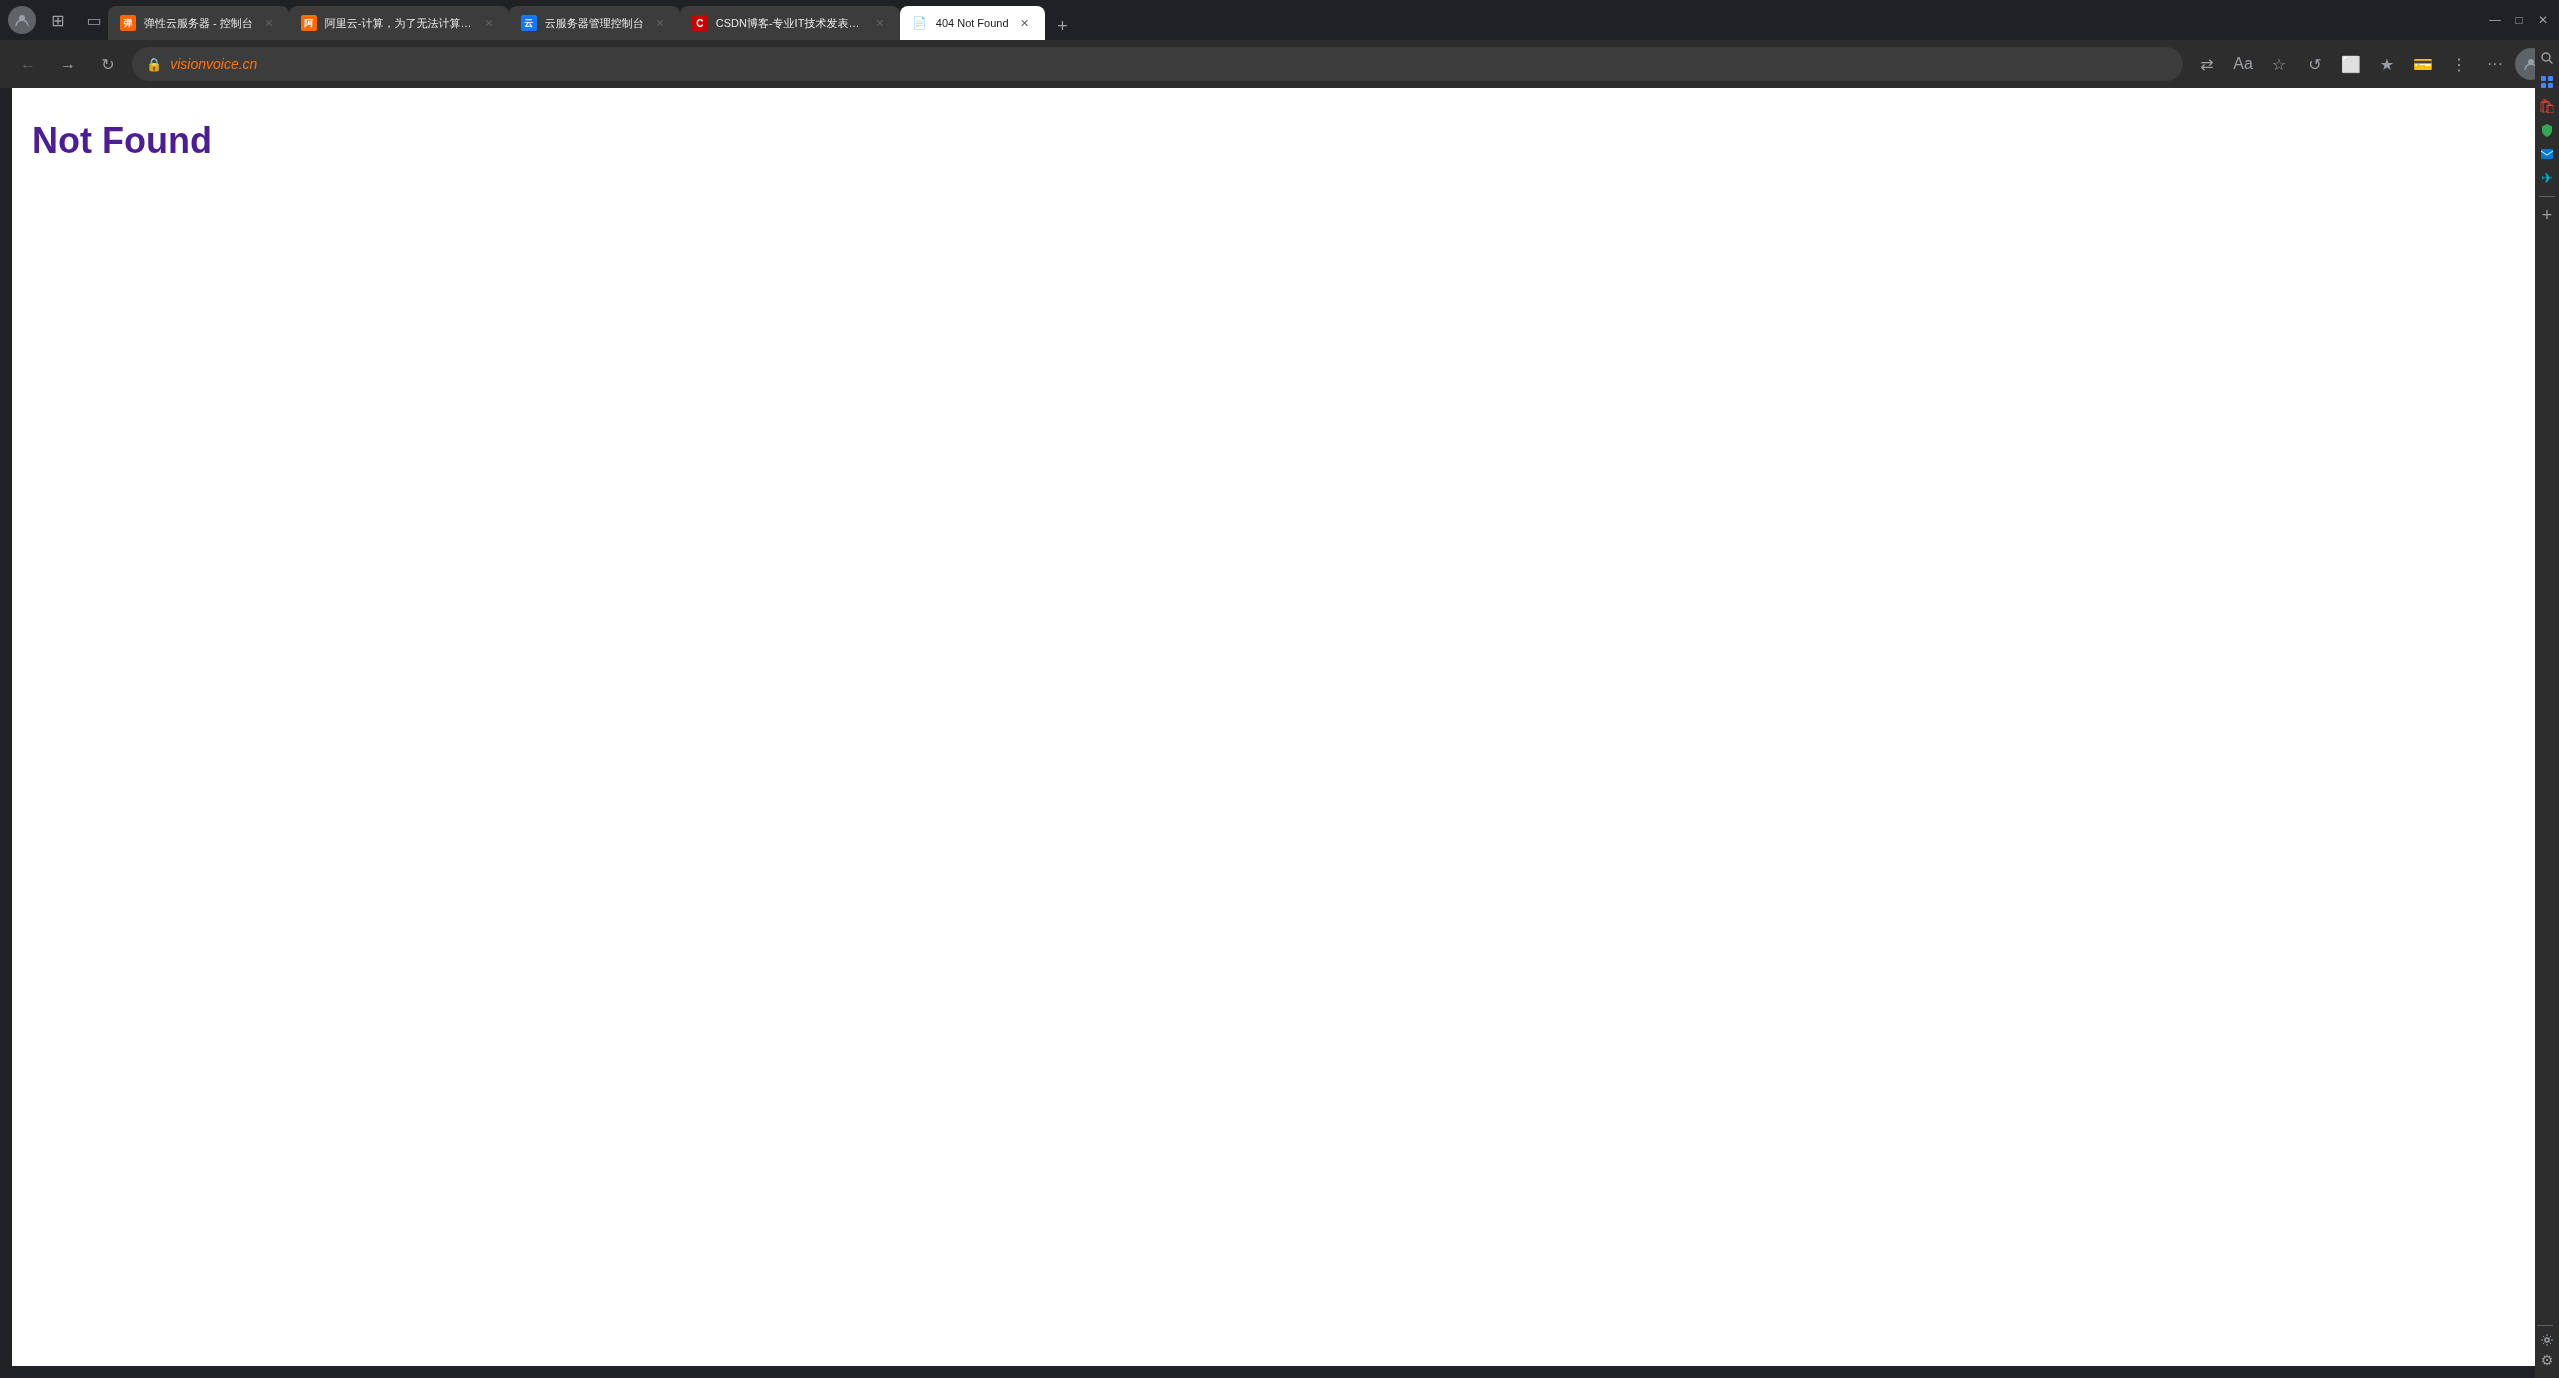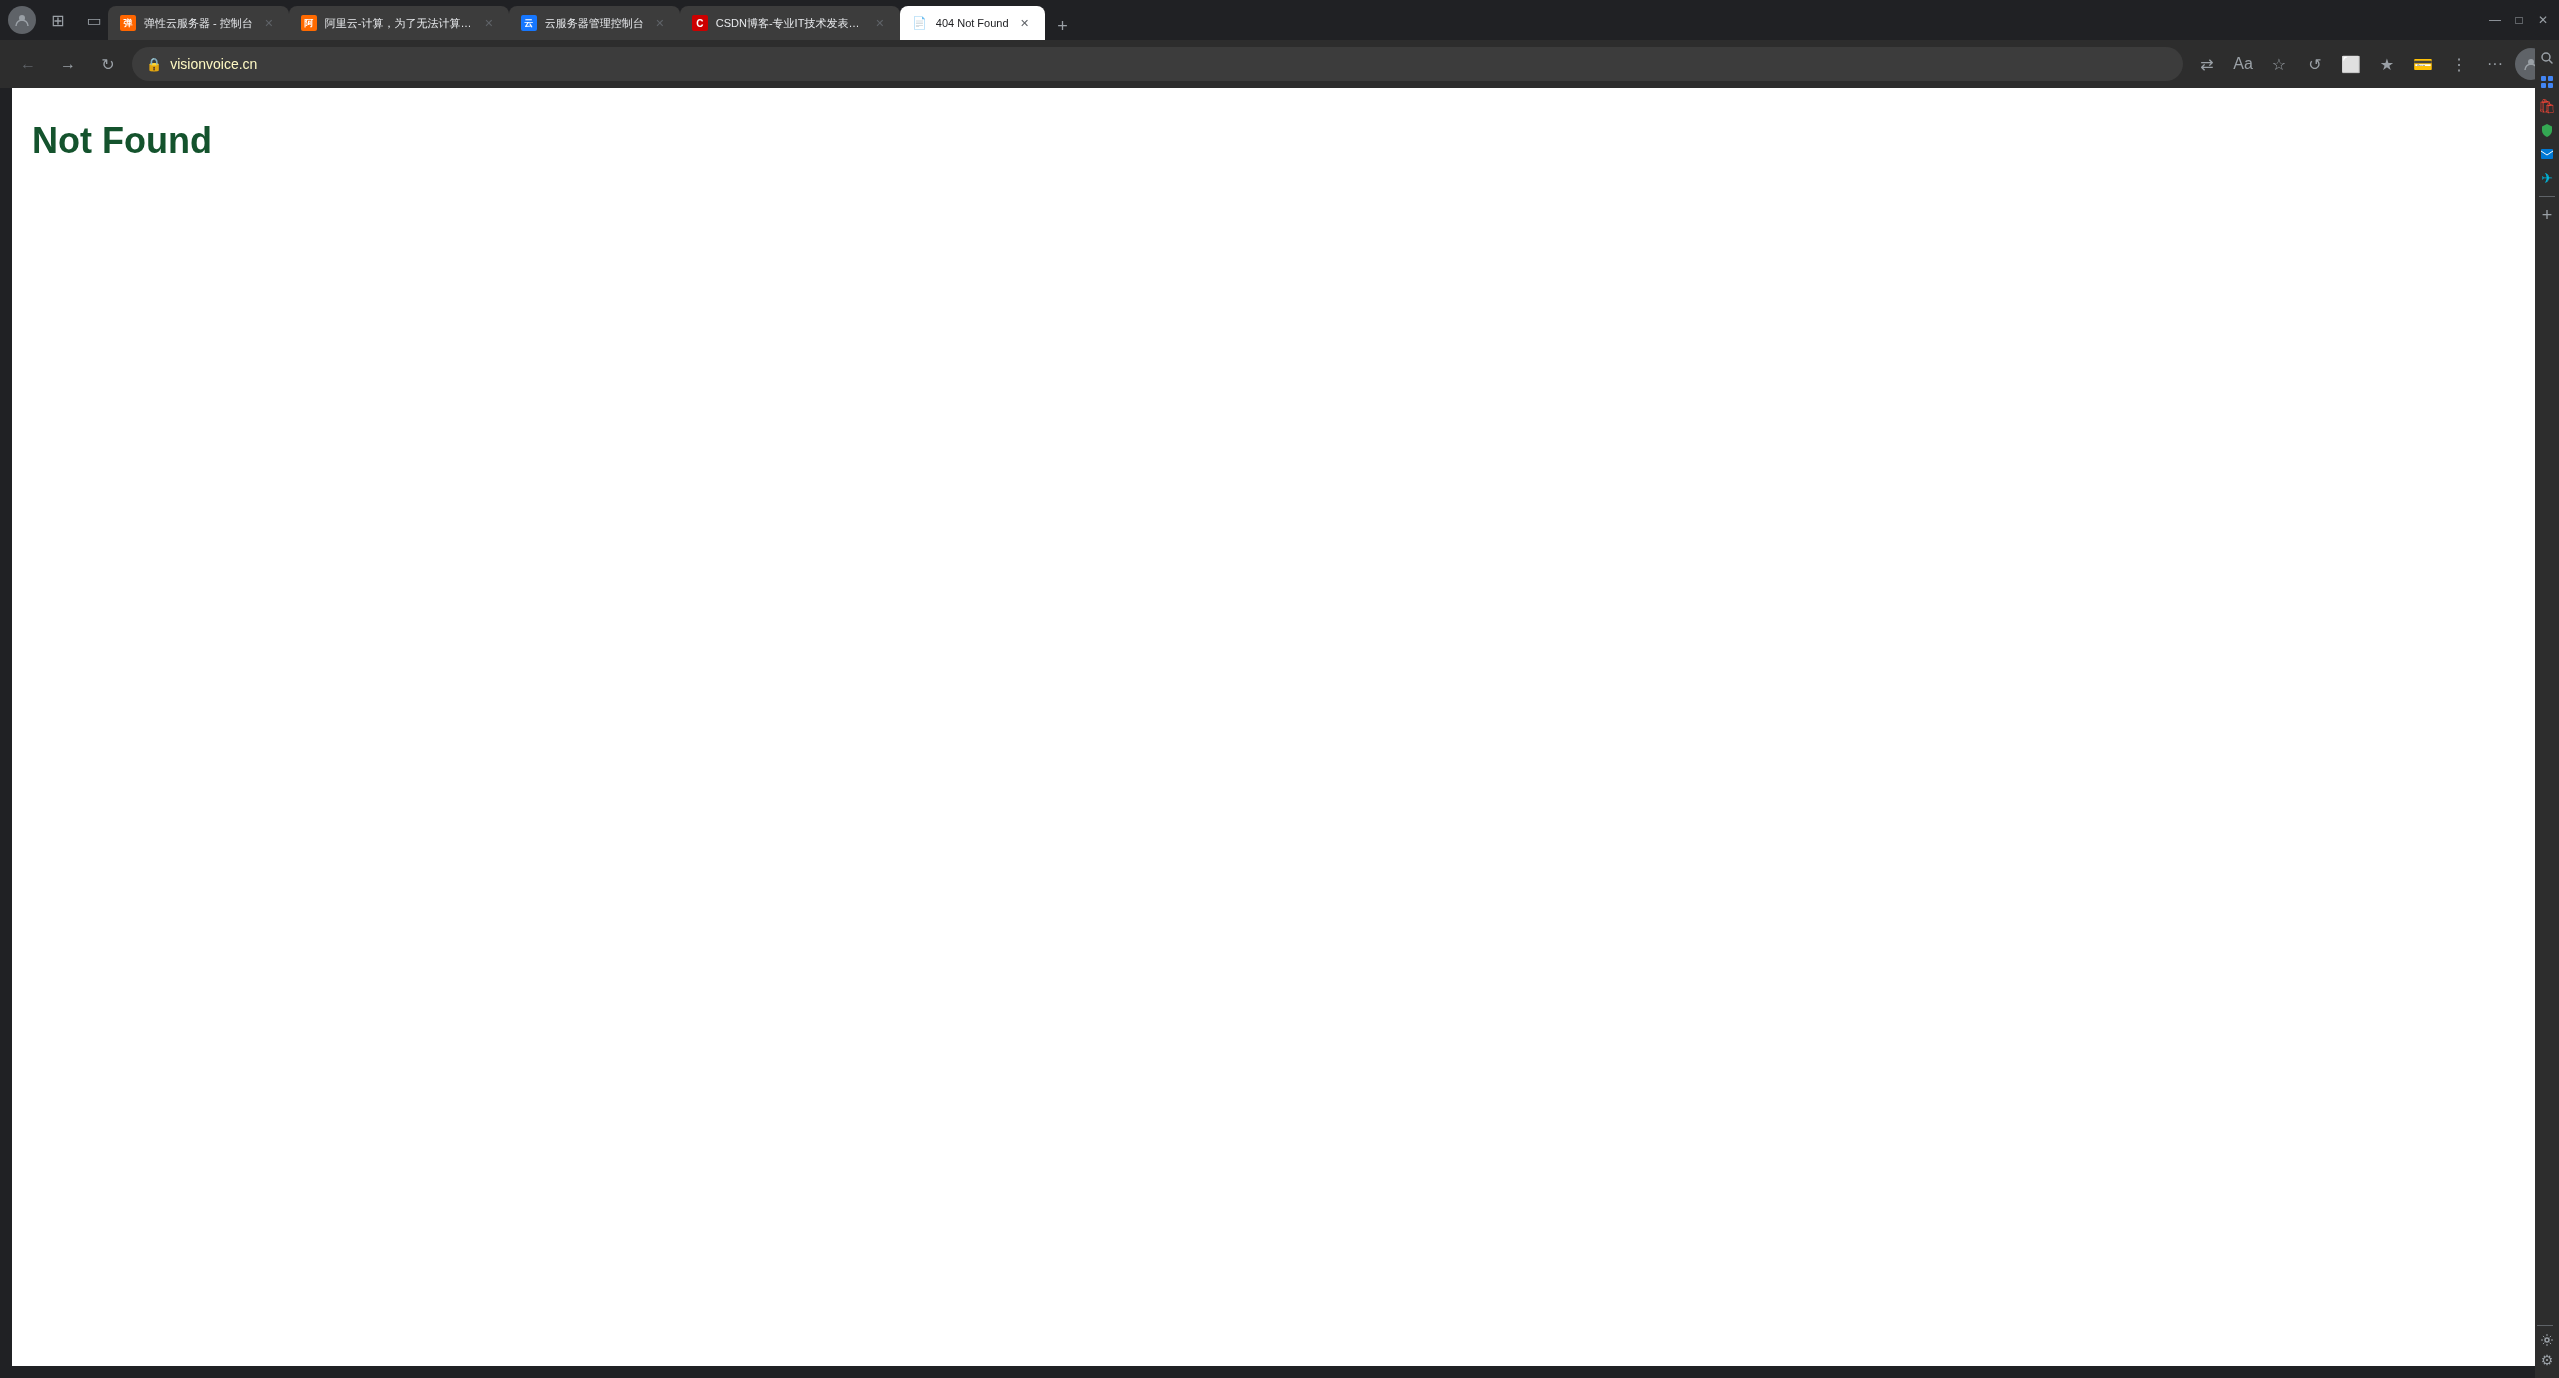--- a/index.html
+++ b/index.html
@@ -23,38 +23,38 @@
     .new-tab-btn { width: 28px; height: 28px; border-radius: 50%; display: flex; align-items: center; justify-content: center; color: #9aa0a6; font-size: 18px; cursor: pointer; margin-left: 4px; }
     .title-bar-right { display: flex; align-items: center; gap: 8px; margin-left: auto; }
     .window-btn { width: 16px; height: 16px; cursor: pointer; color: #9aa0a6; font-size: 12px; display: flex; align-items: center; justify-content: center; }
 
     
     .nav-bar { height: 48px; background: #2d2d2d; display: flex; align-items: center; padding: 0 12px; gap: 8px; }
     .nav-btn { width: 32px; height: 32px; border-radius: 50%; display: flex; align-items: center; justify-content: center; color: #9aa0a6; font-size: 16px; cursor: pointer; }
     .nav-btn.disabled { color: #5f6368; cursor: default; }
     .address-bar { flex: 1; height: 34px; background: #3c3c3c; border-radius: 20px; display: flex; align-items: center; padding: 0 14px; gap: 8px; }
     .address-lock { color: #9aa0a6; font-size: 13px; }
-    .address-url { color: #fef9c3; font-size: 14px; flex: 1; }
+    .address-url { color: #f97316; font-size: 14px; flex: 1; font-style: italic; }
     .nav-right { display: flex; align-items: center; gap: 4px; }
     .nav-right-btn { width: 32px; height: 32px; border-radius: 50%; display: flex; align-items: center; justify-content: center; color: #9aa0a6; font-size: 16px; cursor: pointer; }
     .profile-btn { width: 32px; height: 32px; border-radius: 50%; background: #5f6368; display: flex; align-items: center; justify-content: center; color: #ccc; font-size: 14px; cursor: pointer; }
 
     
     .page-content { background: #ffffff; width: calc(100% - 24px); margin: 0 12px; height: calc(1378px - 40px - 48px - 12px); position: relative; }
 
     
     .right-sidebar { position: fixed; right: 0; top: 40px; width: 24px; height: calc(1378px - 40px); background: #2d2d2d; display: flex; flex-direction: column; align-items: center; padding: 8px 0; gap: 4px; z-index: 100; }
     .sidebar-icon { width: 20px; height: 20px; display: flex; align-items: center; justify-content: center; cursor: pointer; color: #9aa0a6; font-size: 14px; border-radius: 4px; }
     .sidebar-icon.colored-1 { color: #4285f4; }
     .sidebar-divider { width: 16px; height: 1px; background: #5f6368; margin: 4px 0; }
     .sidebar-bottom { margin-top: auto; }
 
     
     .page-body { padding: 32px 20px; }
-    .page-h1 { font-size: 36px; font-weight: bold; color: #14532d; margin-bottom: 20px; }
+    .page-h1 { font-size: 36px; font-weight: bold; color: #4c1d95; margin-bottom: 20px; }
     .page-p { font-size: 16px; color: #000; line-height: 1.5; }
 
     
     .fav-orange { background: #ff6600; }
 
     .tab-404 .tab-favicon { background: transparent; color: #5f6368; }
   </style>
 </head>
 <body>
 

